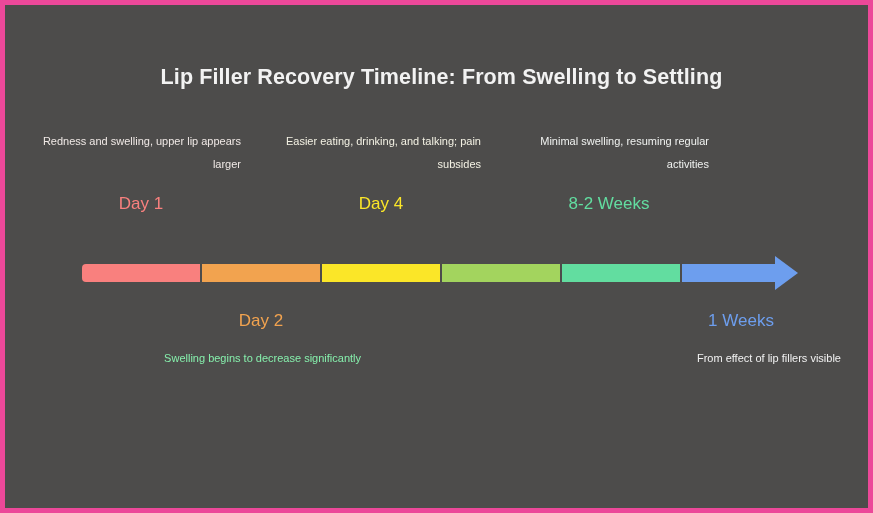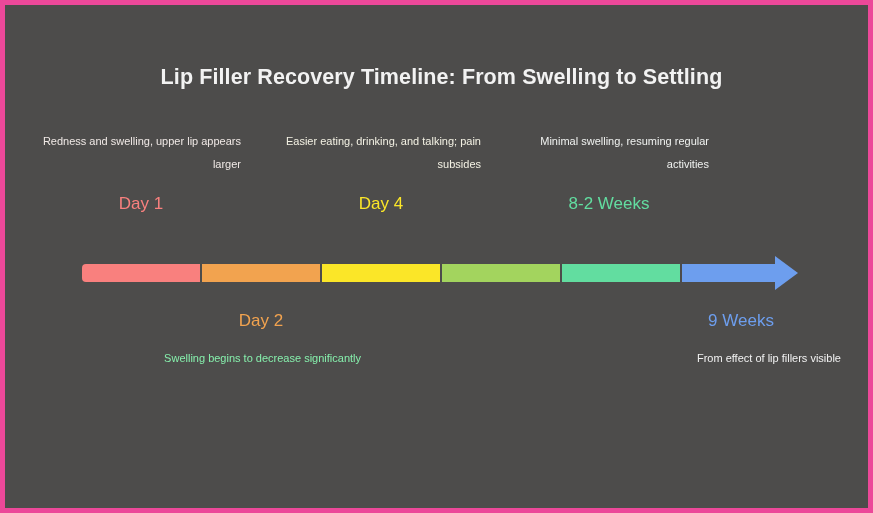--- a/index.html
+++ b/index.html
@@ -114,17 +114,17 @@
     <div class="day" style="color:#62dda0;">8-2 Weeks</div>
   </div>
 
   <div class="mstone below" style="left:156px;top:303px;width:200px;">
     <div class="day" style="color:#f2a34f;text-align:center;">Day 2</div>
     <div class="desc" style="color:#86efac;">Swelling begins to decrease significantly</div>
   </div>
 
 
   <div class="mstone below" style="left:636px;top:303px;width:200px;">
-    <div class="day" style="color:#6d9eee;">9 Weeks</div>
+    <div class="day" style="color:#6d9eee;">1 Weeks</div>
     <div class="desc" style="color:#f2f2f2;">From effect of lip fillers visible</div>
   </div>
 
 </div>
 
 </body></html>

